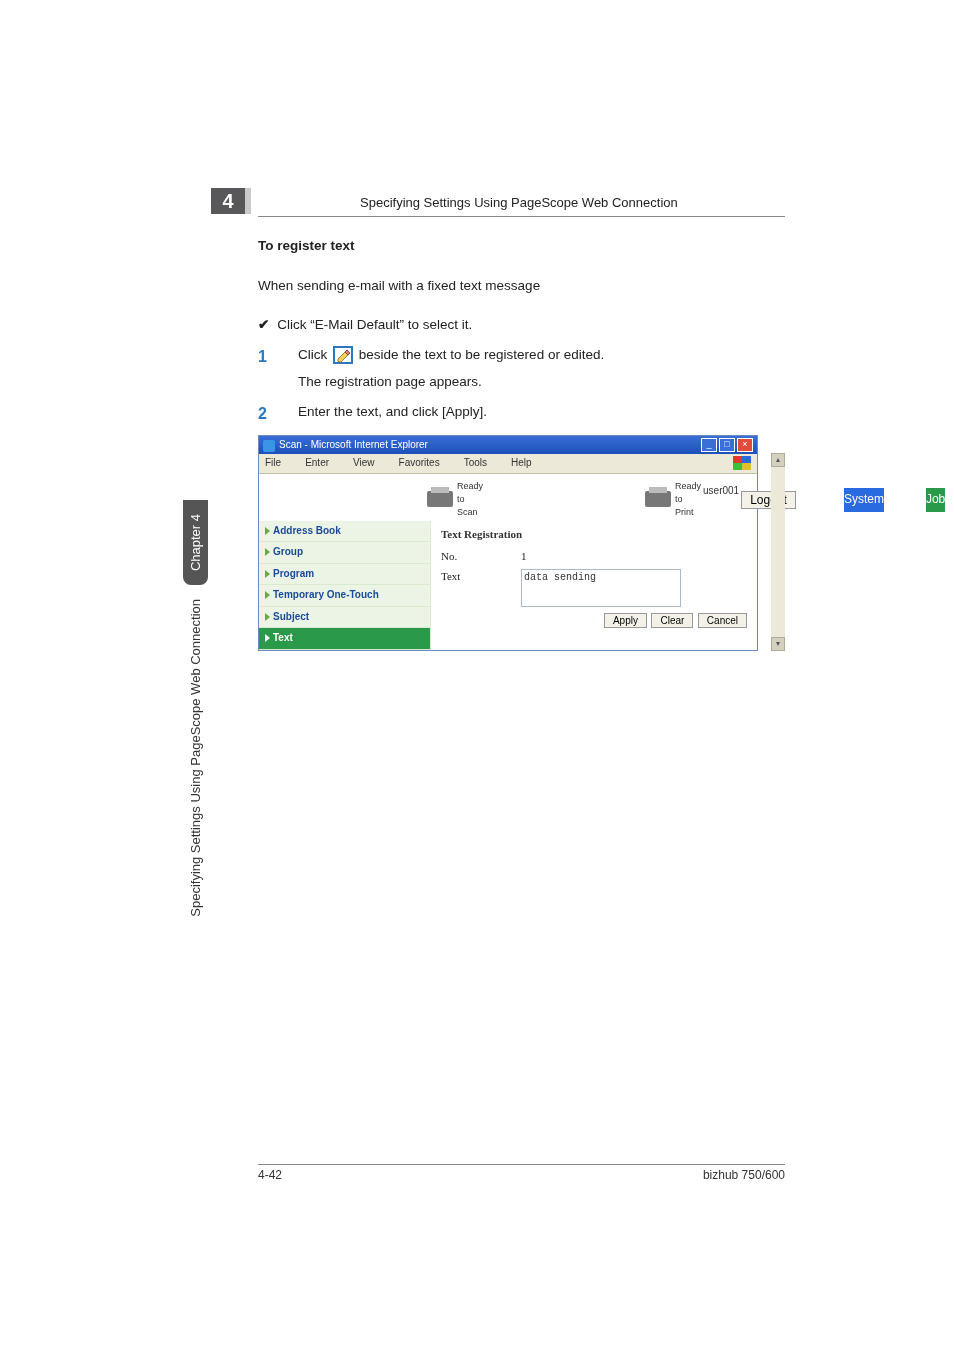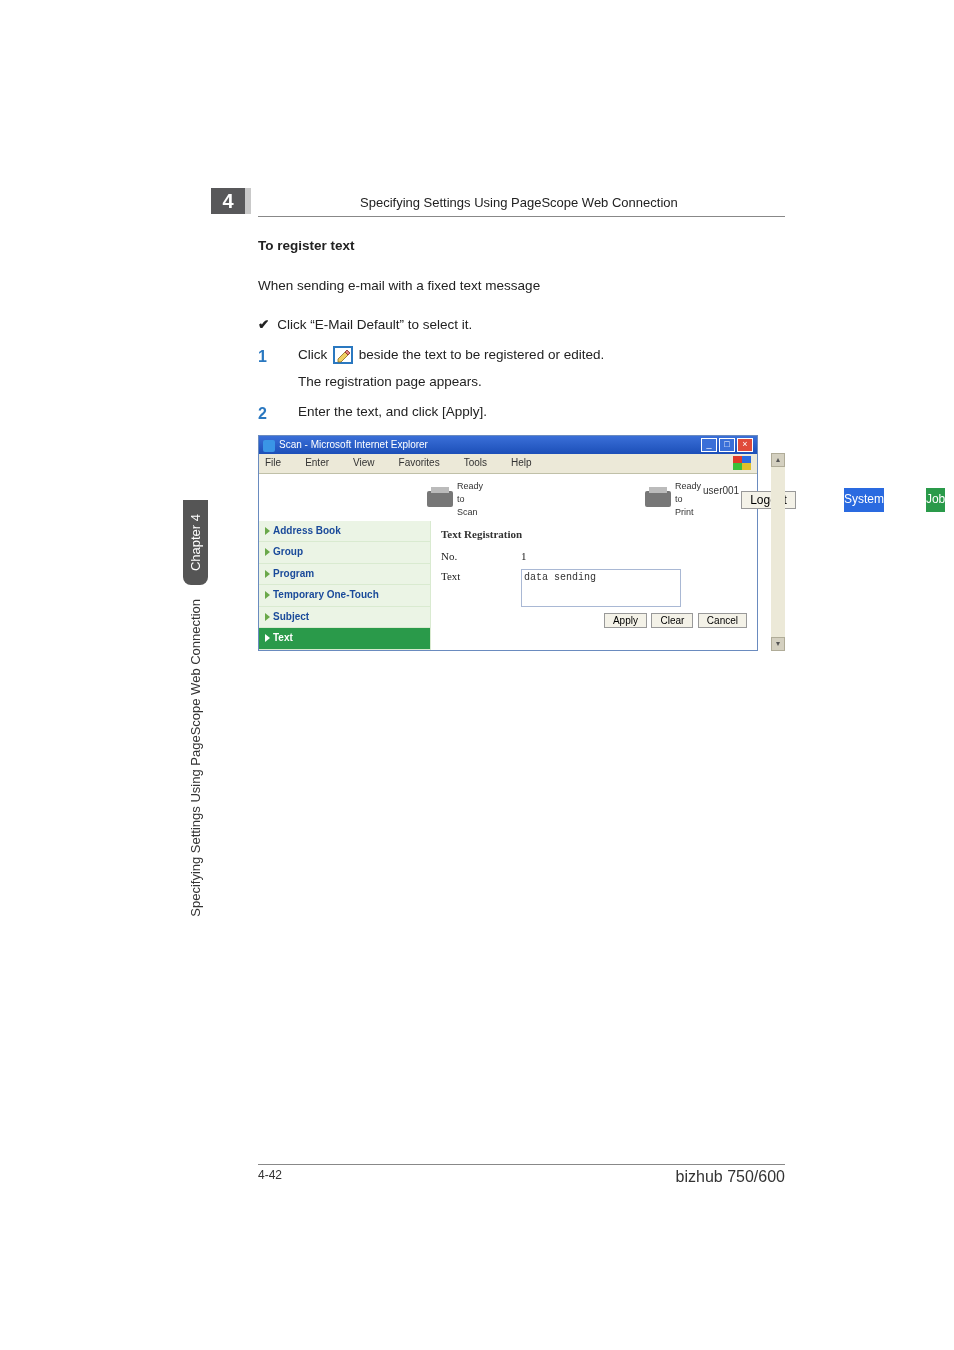--- a/index.html
+++ b/index.html
@@ -237,21 +237,21 @@
   .shot-wrap { position:relative; }
 
   
   .footer-line {
     position:absolute; left:258px; top:1164px; width:527px; height:1px; background:#888;
   }
   .footer-left {
     position:absolute; left:258px; top:1168px; font-size:12px; color:#333;
   }
   .footer-right {
-    position:absolute; right:169px; top:1168px; font-size:16px; color:#333;
+    position:absolute; right:169px; top:1168px; font-size:12px; color:#333;
   }
 </style>
 </head>
 <body>
 
 <div class="side-tab">
   <span class="chapter">Chapter 4</span>
   <span class="longtxt">Specifying Settings Using PageScope Web Connection</span>
 </div>
 

